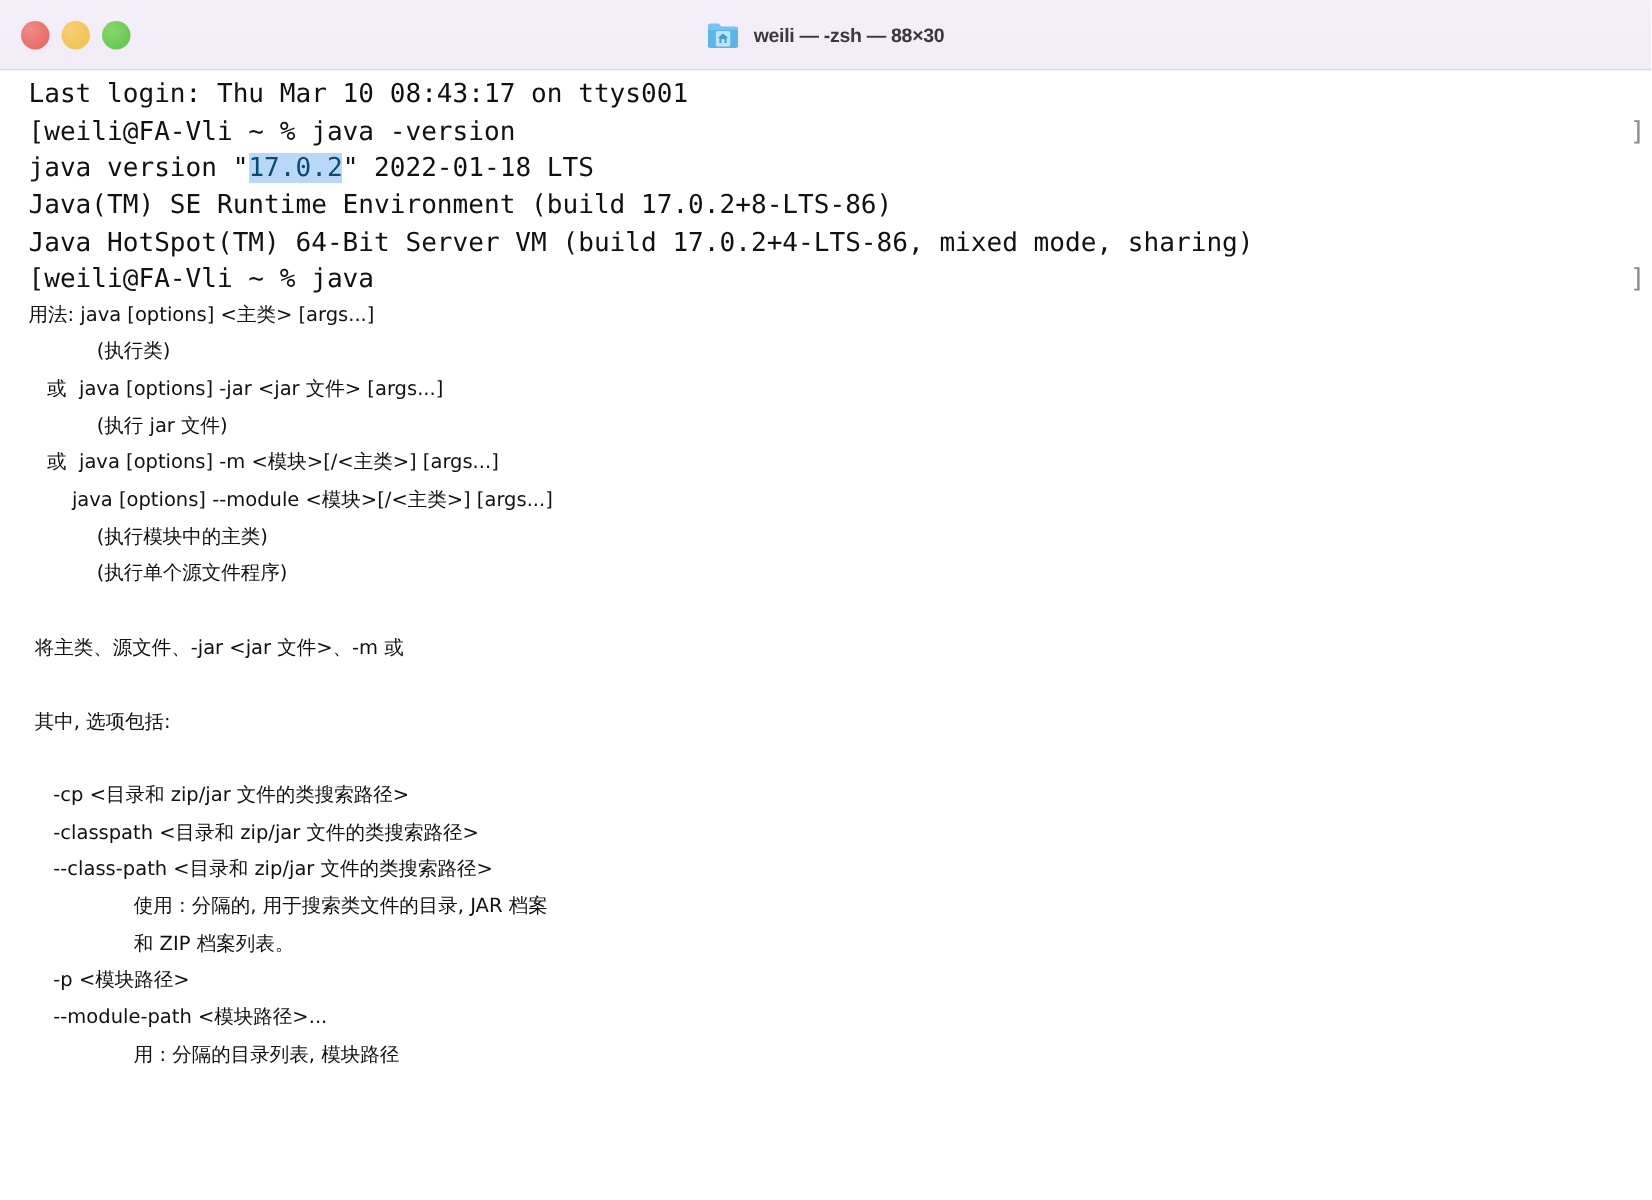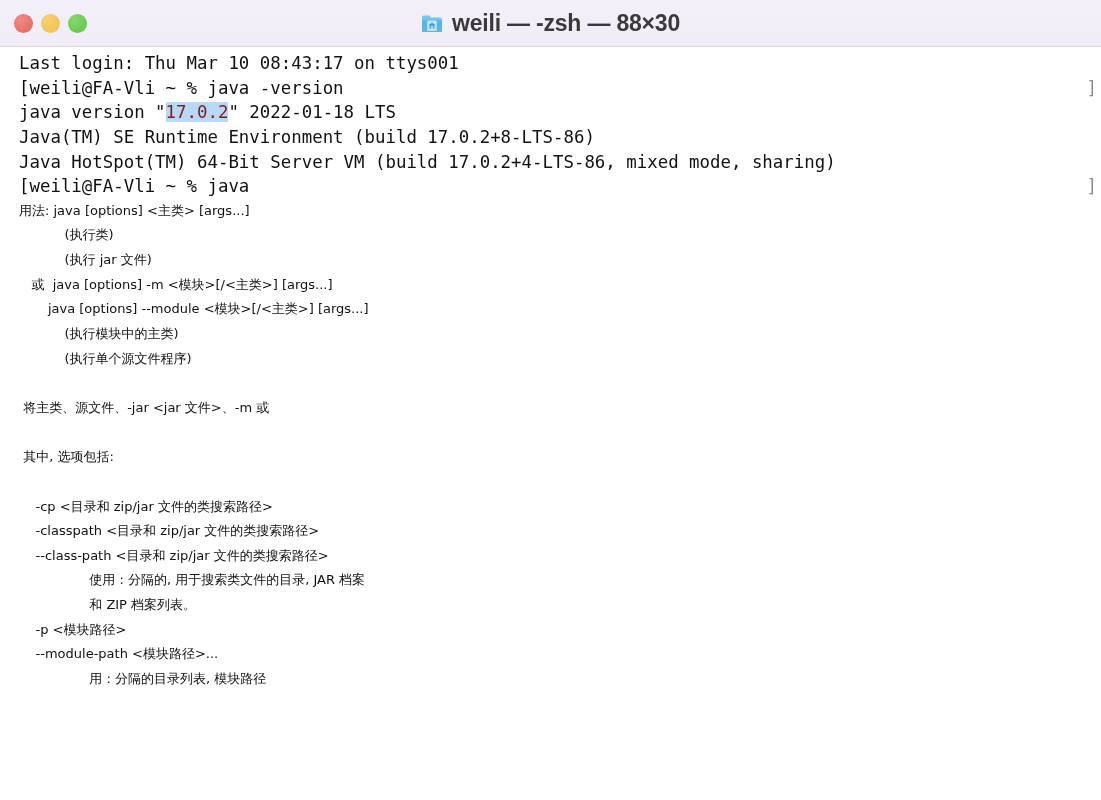--- a/index.html
+++ b/index.html
@@ -63,21 +63,21 @@
   }
   .folder-icon {
     width: 22px;
     height: 19px;
     position: relative;
     flex: 0 0 auto;
     display: block;
   }
   .title-text {
     font-family: "Liberation Sans", sans-serif;
-    font-size: 23px;
+    font-size: 13px;
     font-weight: bold;
     color: #3a3a3c;
     letter-spacing: -0.2px;
     white-space: nowrap;
   }
 
   
   .term {
     flex: 1 1 auto;
     background: #ffffff;
@@ -101,21 +101,21 @@
   }
   .row .mark {
     position: absolute;
     right: 4px;
     top: 0;
     color: #8c8c8c;
     font-size: 17.4px;
   }
   .sel {
     background: #b9d7f7;
-    color: #7f1d1d;
+    color: #0c4a6e;
   }
   .cjk {
     font-family: "DejaVu Sans", sans-serif;
     font-size: 13px;
   }
 </style>
 </head>
 <body>
 
 <div class="window">
@@ -143,20 +143,21 @@
   <div class="term">
     <div class="screen" id="screen">
         <div class="row"><span>Last login: Thu Mar 10 08:43:17 on ttys001</span></div>
         <div class="row"><span>[weili@FA-Vli ~ % java -version</span><span class="mark">]</span></div>
         <div class="row"><span>java version "</span><span class="sel">17.0.2</span><span>" 2022-01-18 LTS</span></div>
         <div class="row"><span>Java(TM) SE Runtime Environment (build 17.0.2+8-LTS-86)</span></div>
         <div class="row"><span>Java HotSpot(TM) 64-Bit Server VM (build 17.0.2+4-LTS-86, mixed mode, sharing)</span></div>
         <div class="row"><span>[weili@FA-Vli ~ % java</span><span class="mark">]</span></div>
         <div class="row cjk"><span>用法: java [options] &lt;主类&gt; [args...]</span></div>
         <div class="row cjk"><span>           (执行类)</span></div>
+        <div class="row cjk"><span>   或  java [options] -jar &lt;jar 文件&gt; [args...]</span></div>
         <div class="row cjk"><span>           (执行 jar 文件)</span></div>
         <div class="row cjk"><span>   或  java [options] -m &lt;模块&gt;[/&lt;主类&gt;] [args...]</span></div>
         <div class="row cjk"><span>       java [options] --module &lt;模块&gt;[/&lt;主类&gt;] [args...]</span></div>
         <div class="row cjk"><span>           (执行模块中的主类)</span></div>
         <div class="row cjk"><span>           (执行单个源文件程序)</span></div>
         <div class="row"><span></span></div>
         <div class="row cjk"><span> 将主类、源文件、-jar &lt;jar 文件&gt;、-m 或</span></div>
         <div class="row"><span></span></div>
         <div class="row cjk"><span> 其中, 选项包括:</span></div>
         <div class="row"><span></span></div>

